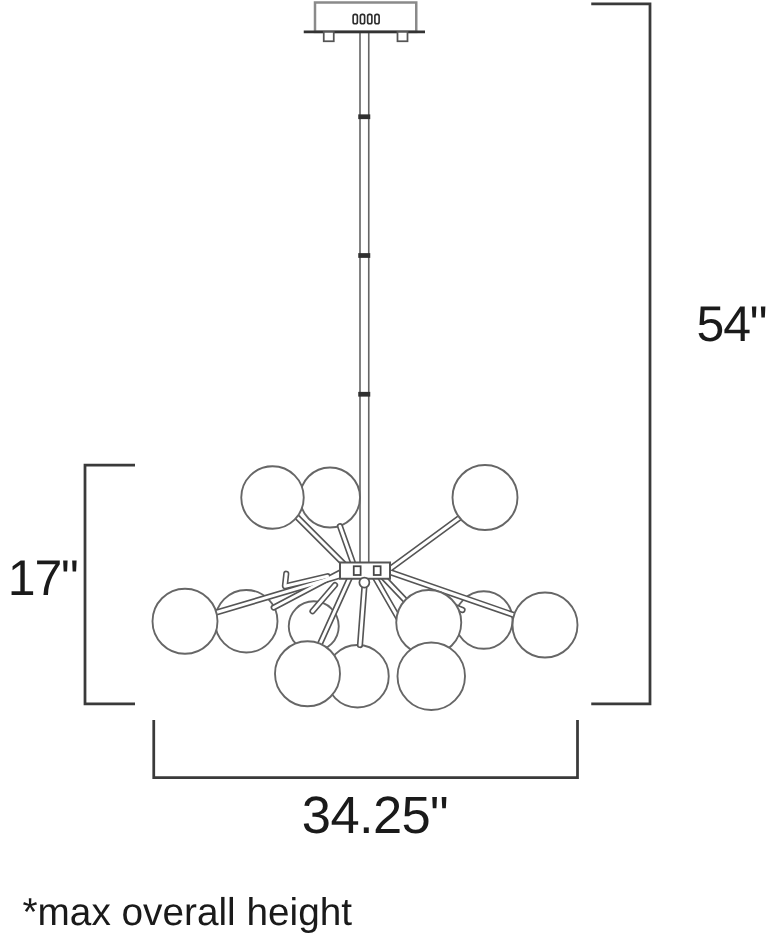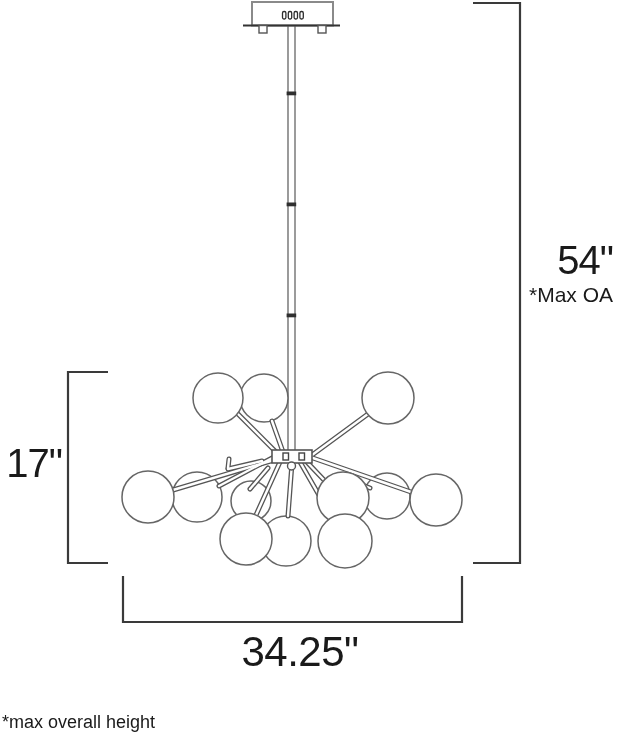--- a/index.html
+++ b/index.html
@@ -20,21 +20,21 @@
   .dim-right .big  { font-size: 40px; line-height: 44px; letter-spacing: -1px; white-space: nowrap; }
   .dim-right .note { font-size: 21px; line-height: 24px; margin-top: 1px; white-space: nowrap; }
   .dim-left {
     left: 0; width: 62px; top: 441px;
     text-align: right; font-size: 40px; letter-spacing: -1px; white-space: nowrap;
   }
   .dim-bottom {
     left: 170px; width: 260px; top: 628px;
     text-align: center; font-size: 42px; letter-spacing: -0.5px; white-space: nowrap;
   }
-  .footnote { left: 2px; top: 712px; font-size: 18px; white-space: nowrap; }
+  .footnote { left: 18px; top: 712px; font-size: 31px; white-space: nowrap; }
 </style>
 </head>
 <body>
 
 <div class="stage">
 
   <svg width="617" height="750" viewBox="0 0 617 750">
 
     <g>
       <rect x="288" y="25" width="7" height="426" fill="#ffffff" stroke="#666666" stroke-width="1.3"></rect>
@@ -120,21 +120,20 @@
 
     <g fill="none" stroke="#3a3a3a" stroke-width="2.2">
       <path d="M473,3 H520 V563 H473"></path>
       <path d="M108,372 H68 V563 H108"></path>
       <path d="M123,576 V622 H462 V576"></path>
     </g>
   </svg>
 
   <div class="txt dim-right">
     <div class="big">54"</div>
-    <div class="note">*Max OA</div>
   </div>
 
   <div class="txt dim-left">17"</div>
 
   <div class="txt dim-bottom">34.25"</div>
 
   <div class="txt footnote">*max overall height</div>
 </div>
 
 </body></html>

